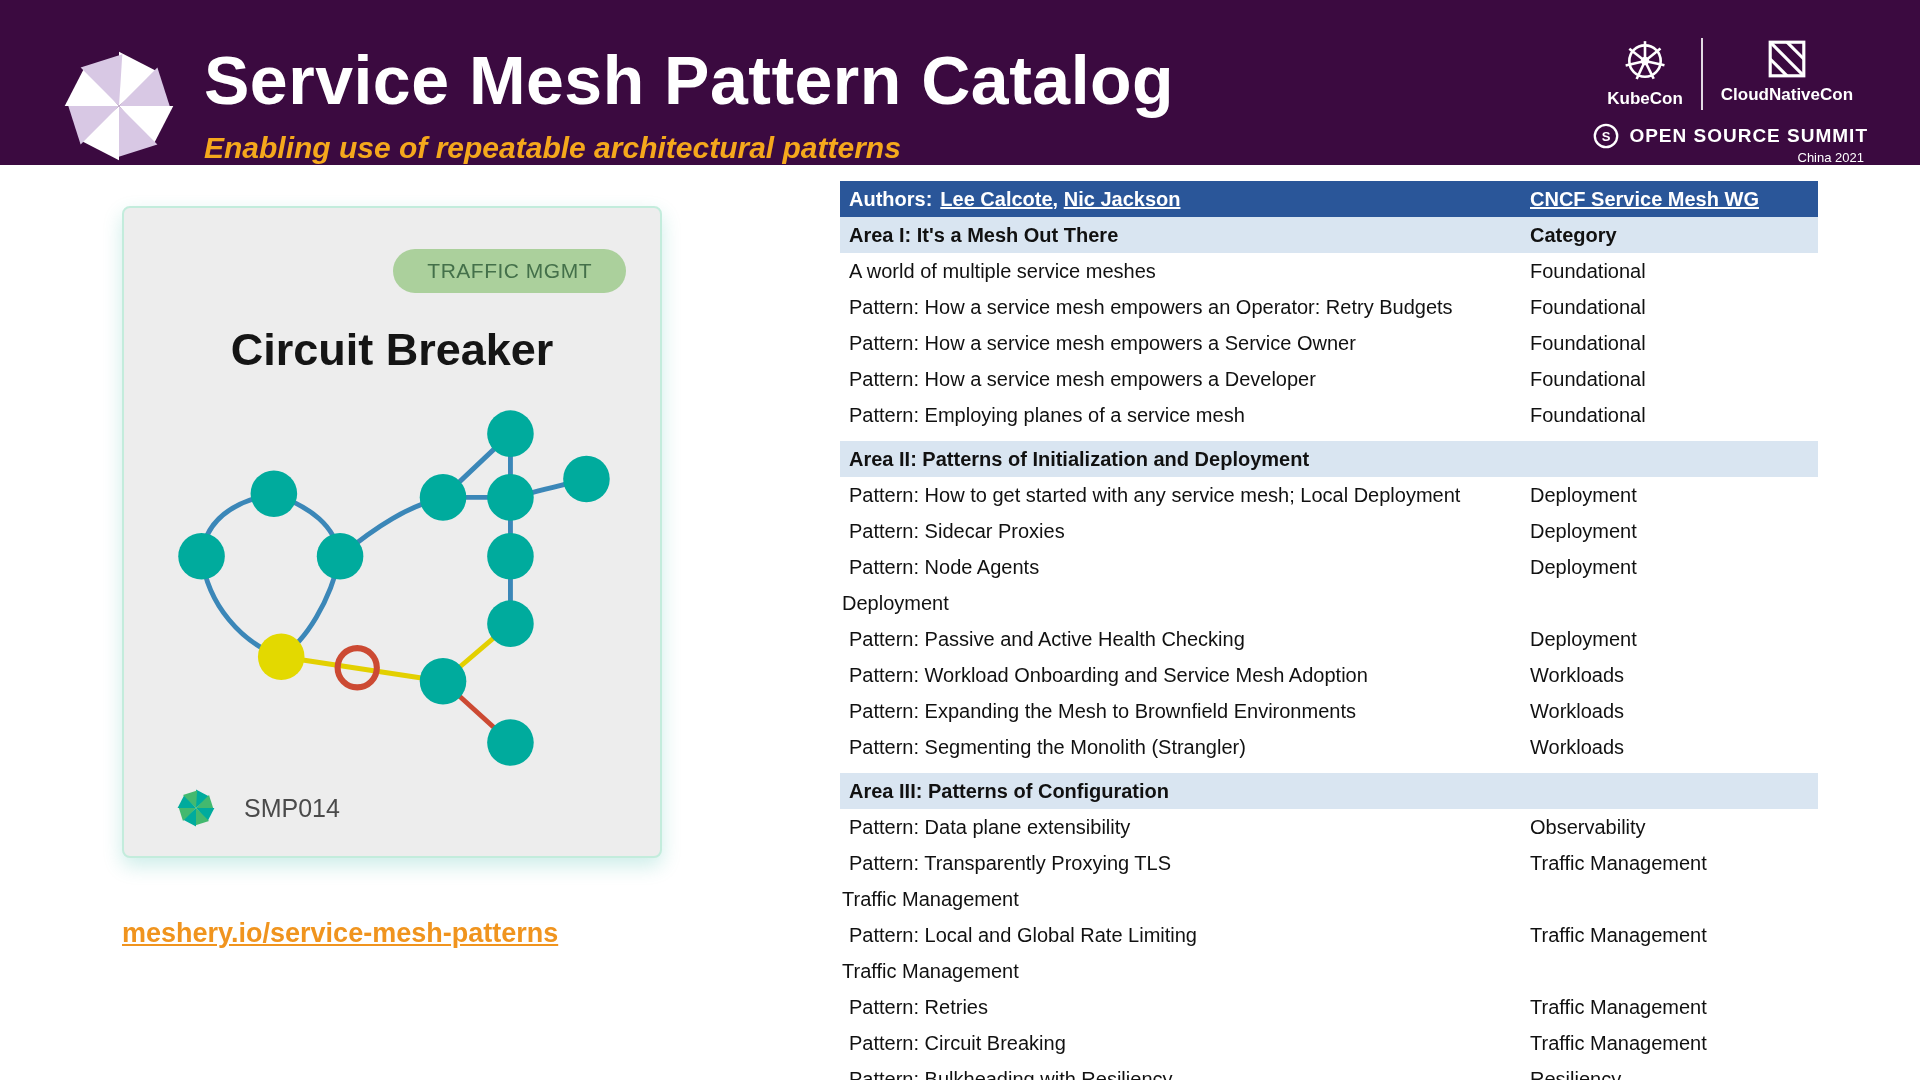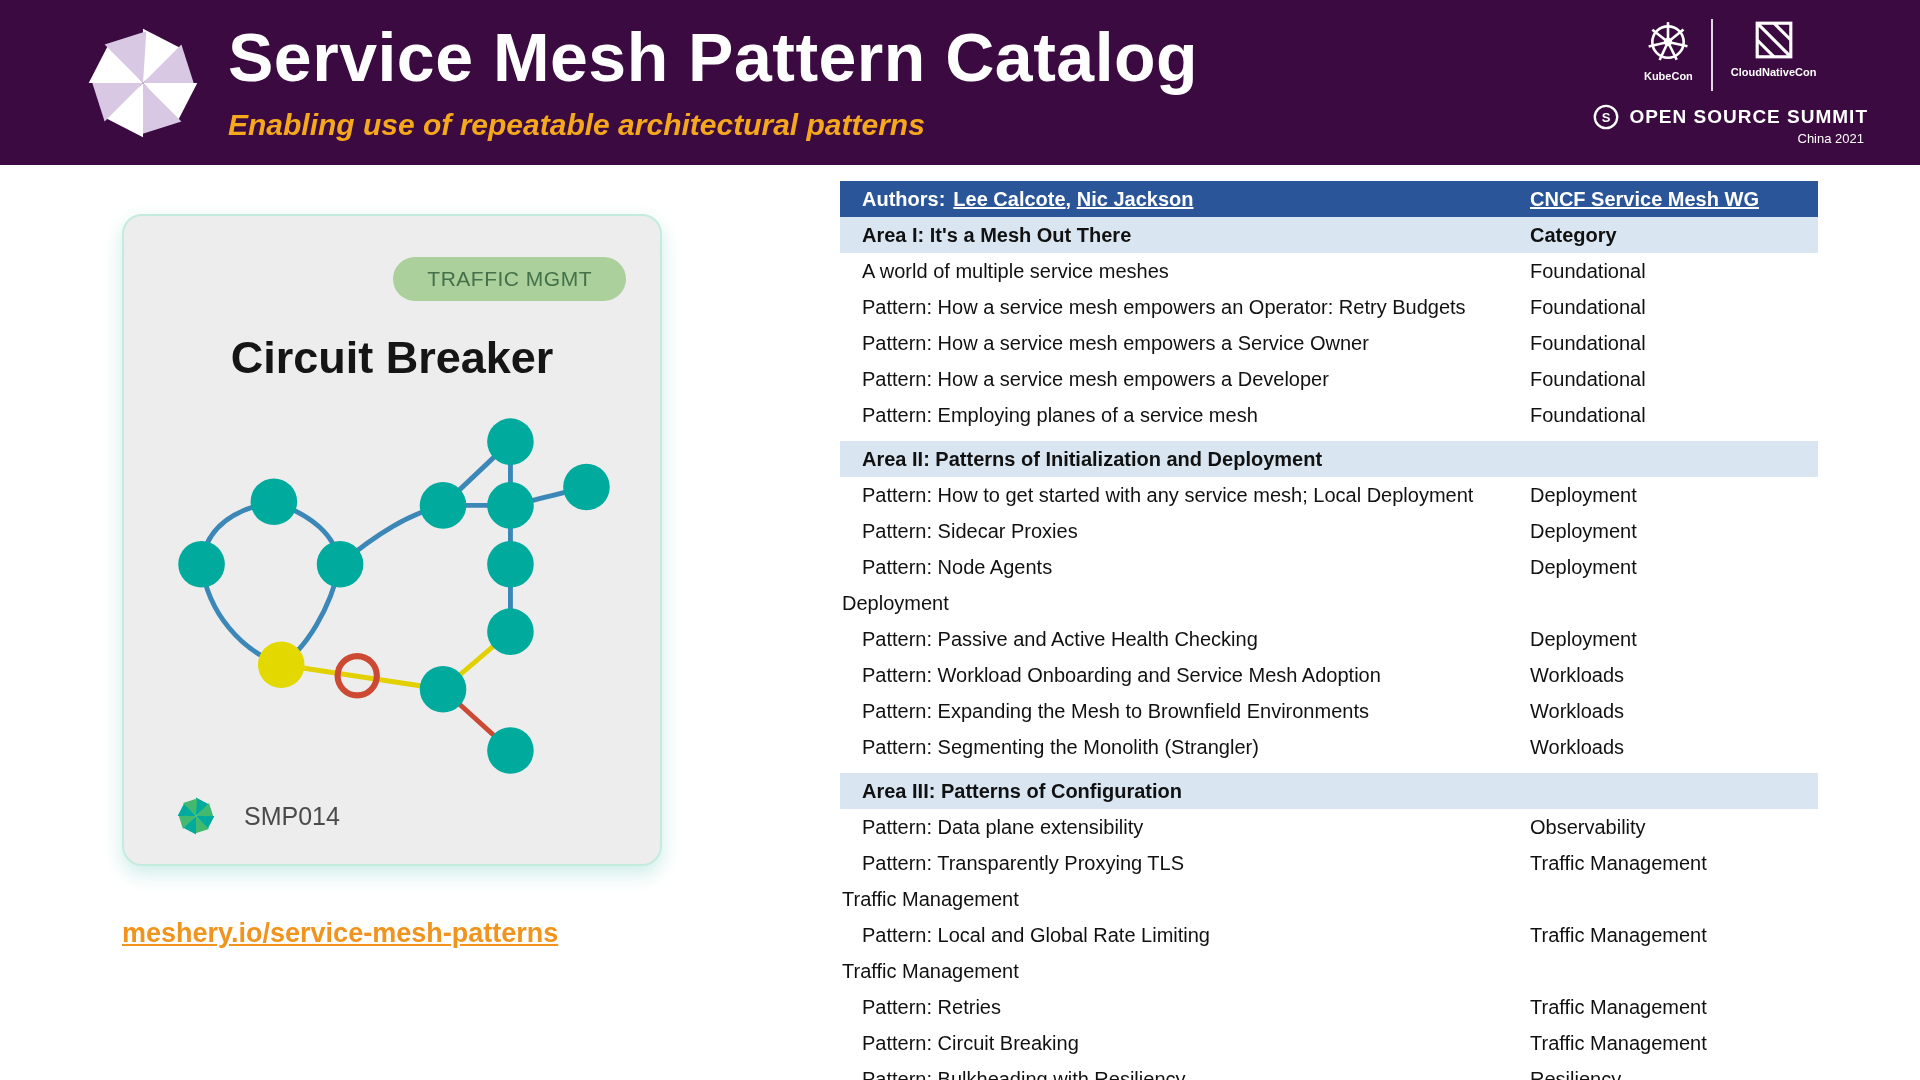--- a/index.html
+++ b/index.html
@@ -1,59 +1,59 @@
 <!DOCTYPE html>
 <html style="--header-bg: #3b0a40; --accent-orange: #f5a81c; --table-header-bg: #2a5699; --section-bg: #d9e5f1; --badge-bg: #abd09c; --link-orange: #f0941e; --node-teal: #00ab9d; --edge-blue: #3b87b8; --node-yellow: #e3d900; --edge-yellow: #e3d000; --edge-red: #cc4a33;"><head>
 <meta charset="utf-8">
 <style>
   *{box-sizing:border-box;margin:0;padding:0}
   body{width:1920px;height:1080px;overflow:hidden;background:#fff;
        font-family:"Liberation Sans",sans-serif;position:relative}
 
   
   .header{position:absolute;left:0;top:0;width:1920px;height:165px;
-          background:var(--header-bg,#3b0a40);display:flex;align-items:center;
-          padding:0 52px 0 84px}
+          background:var(--header-bg,#3b0a40);display:flex;align-items:flex-end;
+          padding:0 52px 0 60px}
   .logo-spiral{width:118px;height:118px;flex:0 0 auto}
   .head-text{margin-left:26px}
   .head-title{color:#fff;font-size:68px;font-weight:bold;line-height:1.02;letter-spacing:.5px}
   .head-sub{color:var(--accent-orange,#f5a81c);font-size:30px;font-style:italic;
             font-weight:bold;margin-top:16px}
   .brand{margin-left:auto;display:flex;flex-direction:column;align-items:center;color:#fff}
   .brand-row{display:flex;align-items:flex-start;gap:18px}
   .brand-item{display:flex;flex-direction:column;align-items:center;gap:5px}
-  .brand-item span{font-size:11px;font-weight:bold}
+  .brand-item span{font-size:17px;font-weight:bold}
   .vline{width:2px;height:72px;background:#fff;opacity:.85}
   .summit-row{display:flex;align-items:center;gap:9px;margin-top:12px}
   .summit-row span{font-size:19px;font-weight:bold;letter-spacing:1px}
   .edition{font-size:13px;margin-top:0;align-self:flex-end;margin-right:4px}
 
   
-  .card{position:absolute;left:122px;top:214px;width:540px;height:652px;
-        background:#ededed;border-radius:20px;border:2px solid #c3ecdc;
+  .card{position:absolute;left:122px;top:206px;width:540px;height:652px;
+        background:#ededed;border-radius:8px;border:2px solid #c3ecdc;
         box-shadow:0 8px 20px rgba(0,165,145,.20)}
   .badge{position:absolute;top:41px;right:34px;background:var(--badge-bg,#abd09c);
          color:#44704a;font-size:21px;letter-spacing:.5px;padding:10px 34px;
          border-radius:26px}
   .card-title{position:absolute;top:116px;width:100%;text-align:center;
               font-size:45px;font-weight:bold;color:#151515}
   .diagram{position:absolute;left:37px;top:195px;width:466px;height:380px}
   .card-footer{position:absolute;left:52px;bottom:28px;display:flex;align-items:center;gap:28px}
   .logo-small{width:40px;height:40px}
   .card-code{font-size:25px;color:#4a4a4a}
 
   .link-wrap{position:absolute;left:122px;top:918px;width:540px;}
   .link-wrap a{color:var(--link-orange,#f0941e);font-size:27px;font-weight:bold;
                text-decoration:underline;cursor:pointer}
 
   
   .table{position:absolute;left:840px;top:181px;width:978px;font-size:20px;color:#111}
   .trow{display:grid;grid-template-columns:688px 1fr;height:36px;line-height:36px;
         align-items:center}
-  .trow .c1{padding-left:22px;white-space:nowrap;overflow:hidden}
+  .trow .c1{padding-left:9px;white-space:nowrap;overflow:hidden}
   .trow .c2{padding-left:2px;white-space:nowrap;overflow:hidden}
   .authors{background:var(--table-header-bg,#2a5699);color:#fff;font-weight:bold}
   .authors a{color:#fff;text-decoration:underline;cursor:pointer}
   .authors .lbl{margin-right:8px;text-decoration:none}
   .section{background:var(--section-bg,#d9e5f1);font-weight:bold}
   .gap{margin-top:8px}
 </style>
 </head>
 <body>
 

